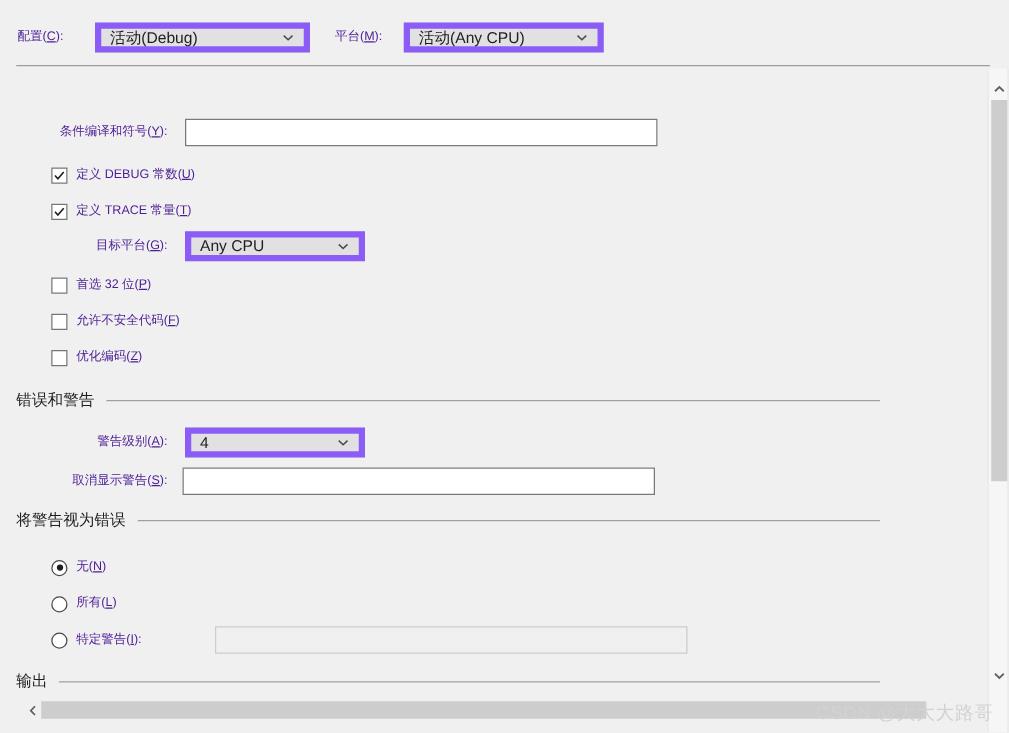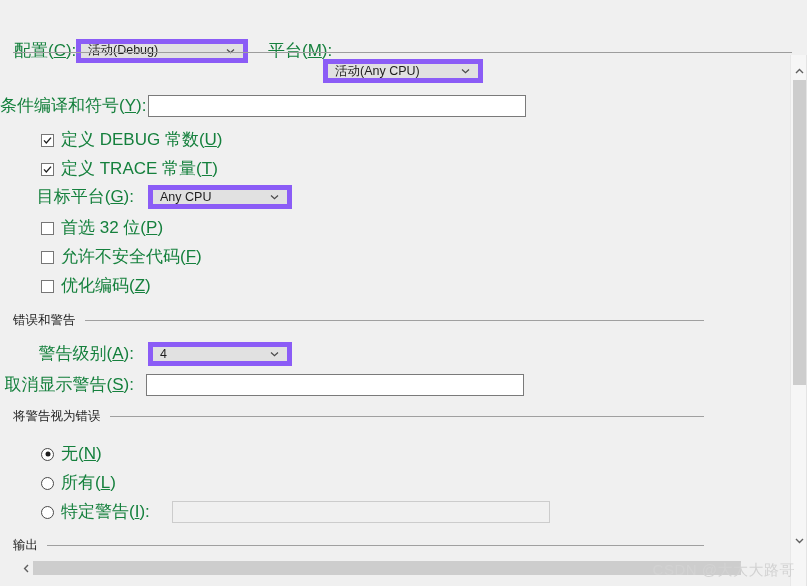--- a/index.html
+++ b/index.html
@@ -25,22 +25,22 @@
     height: 53px;
     box-sizing: border-box;
   }
   .config-row {
     position: absolute;
     left: 14px; top: 18px;
     display: flex;
     align-items: center;
   }
   .field-label {
-    font-size: 17px;
-    color: #15803d;
+    font-size: 10px;
+    color: #4c1d95;
     white-space: nowrap;
     line-height: 16px;
   }
   .field-label u { text-decoration: underline; }
 
   
   .combo {
     position: relative;
     box-sizing: border-box;
     height: 24px;
@@ -269,21 +269,21 @@
       <span>活动(Debug)</span>
       <span class="chev">
         <svg width="9" height="9" viewBox="0 0 9 9">
             <path d="M1 3 L4.5 6.3 L8 3" fill="none" stroke="#4a4a4a" stroke-width="1.2"></path>
           </svg>
       </span>
     </div>
 
     <span class="field-label" style="margin-left:20px; width:55px;"><span>平台(</span><u>M</u><span>):</span></span>
 
-    <div class="combo" style="width:160px;margin-top:41px;">
+    <div class="combo" style="width:160px;">
       <span>活动(Any CPU)</span>
       <span class="chev">
         <svg width="9" height="9" viewBox="0 0 9 9">
             <path d="M1 3 L4.5 6.3 L8 3" fill="none" stroke="#4a4a4a" stroke-width="1.2"></path>
           </svg>
       </span>
     </div>
 
   </div>
 

